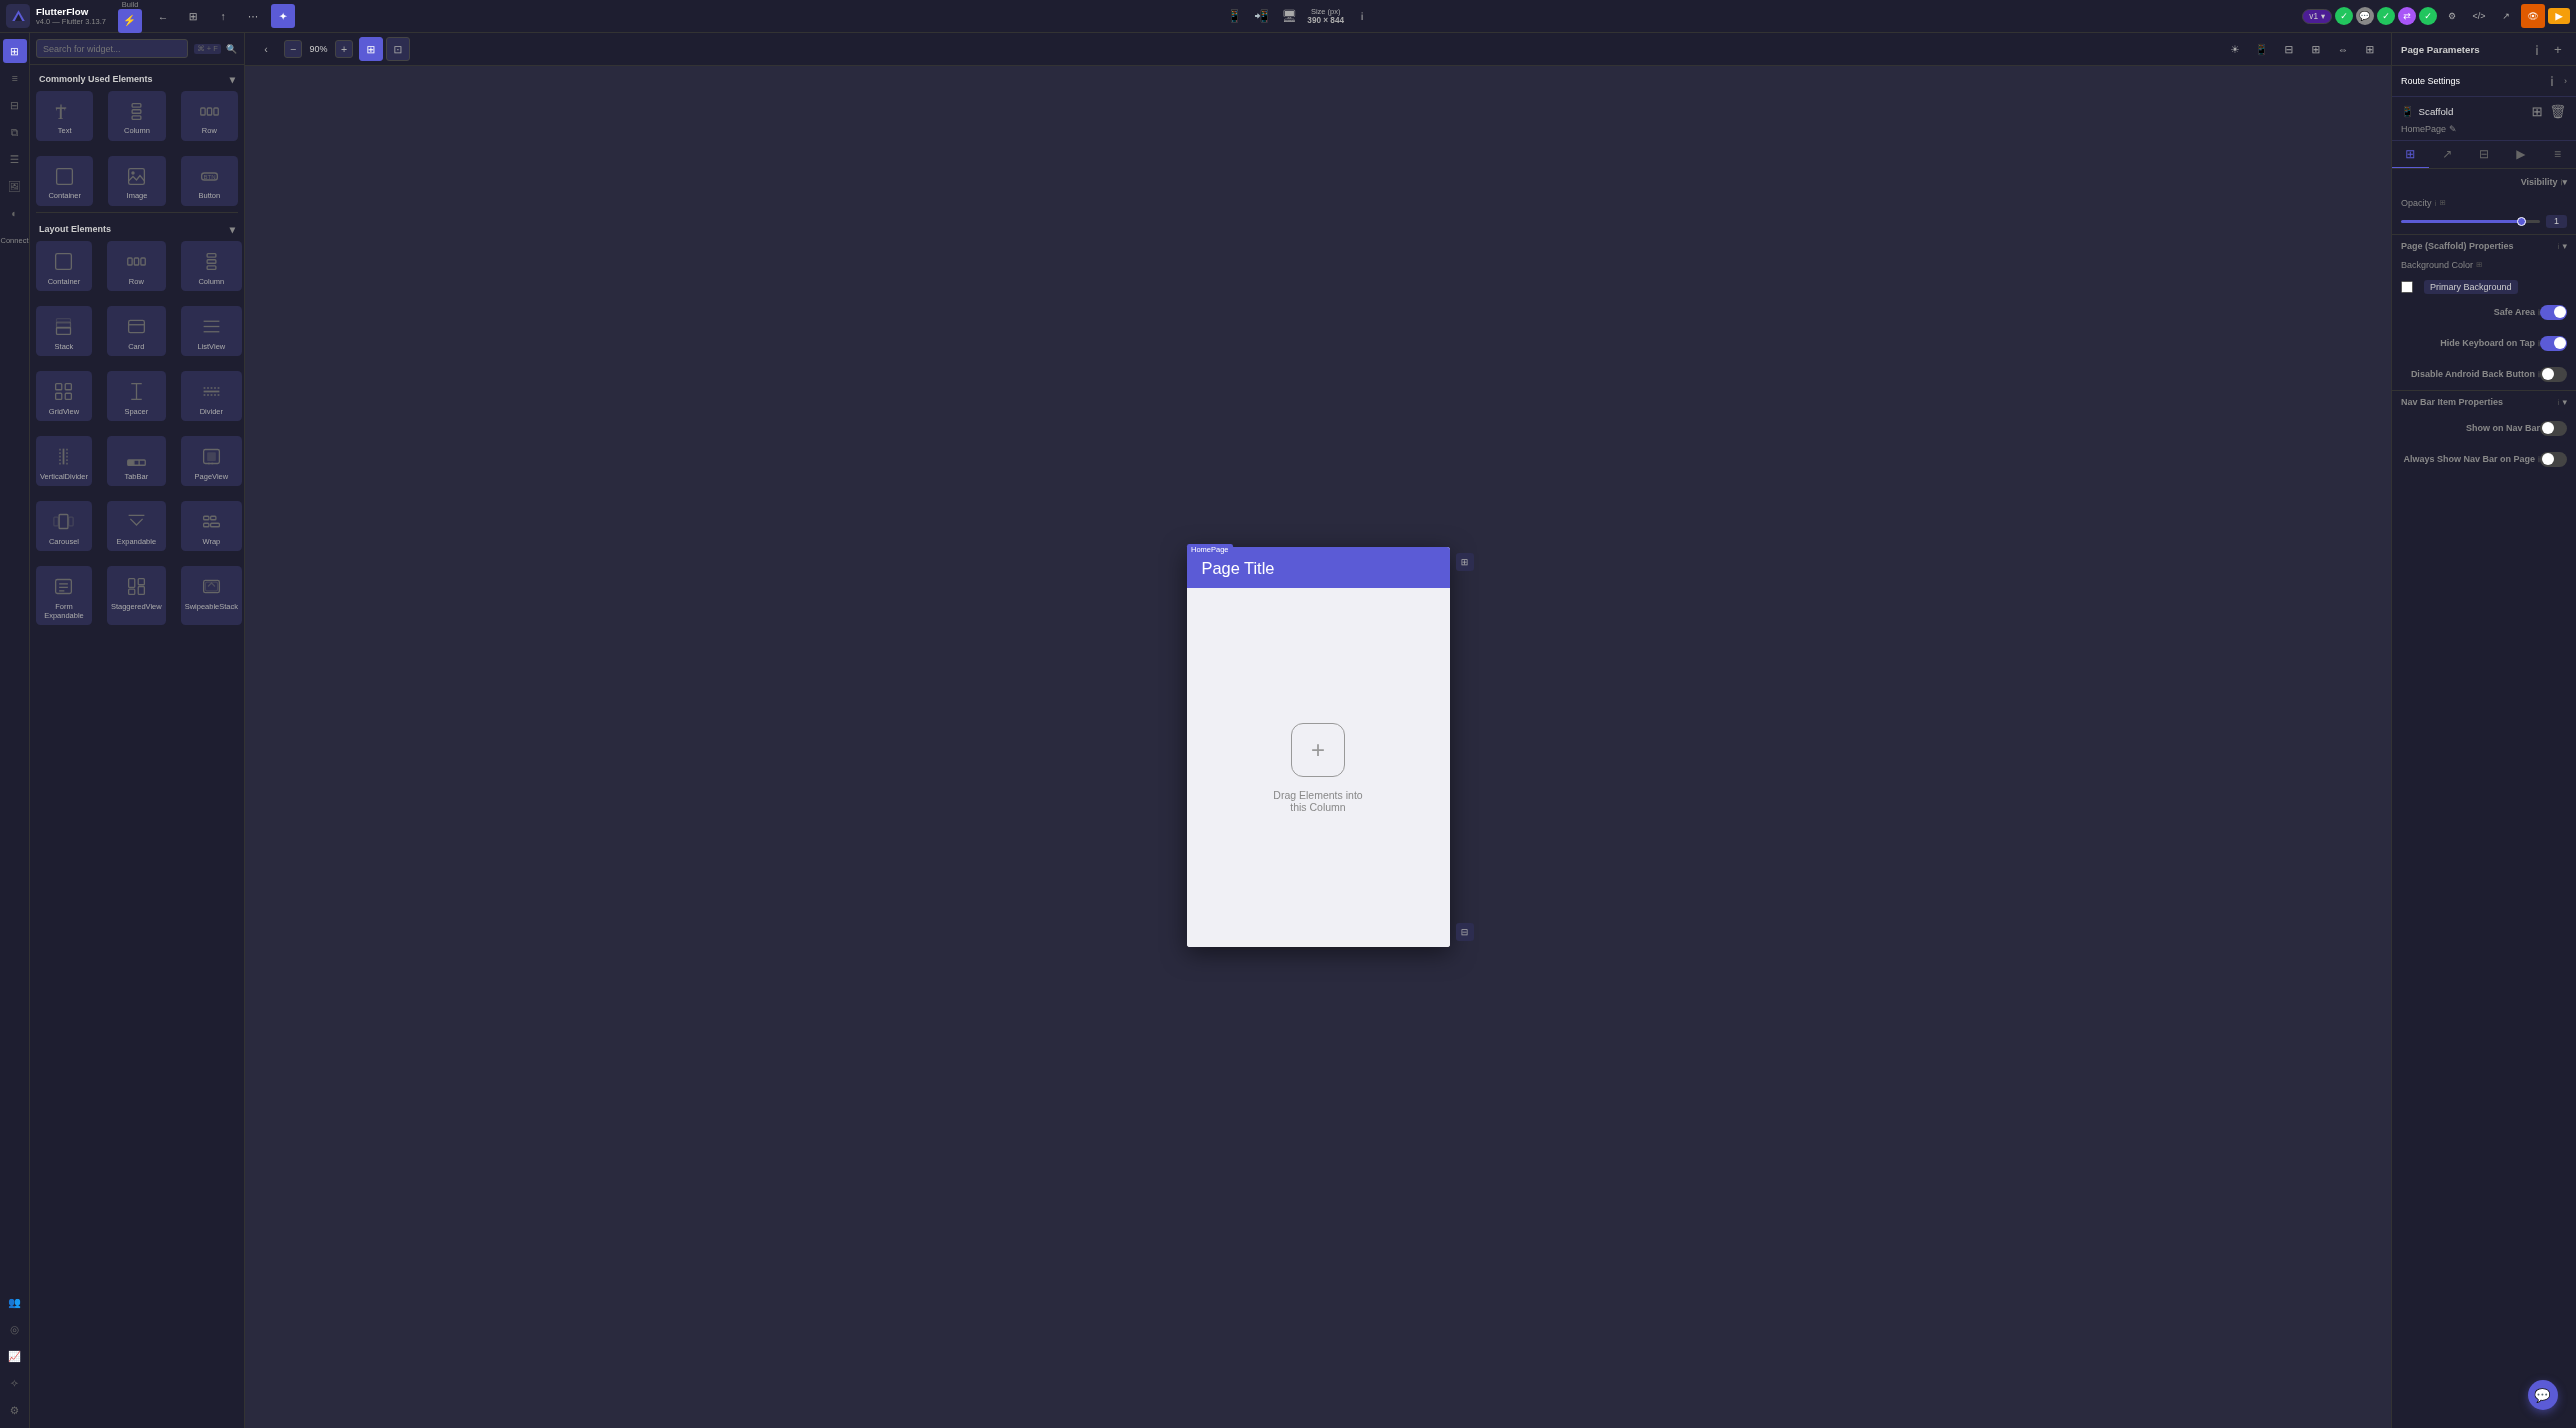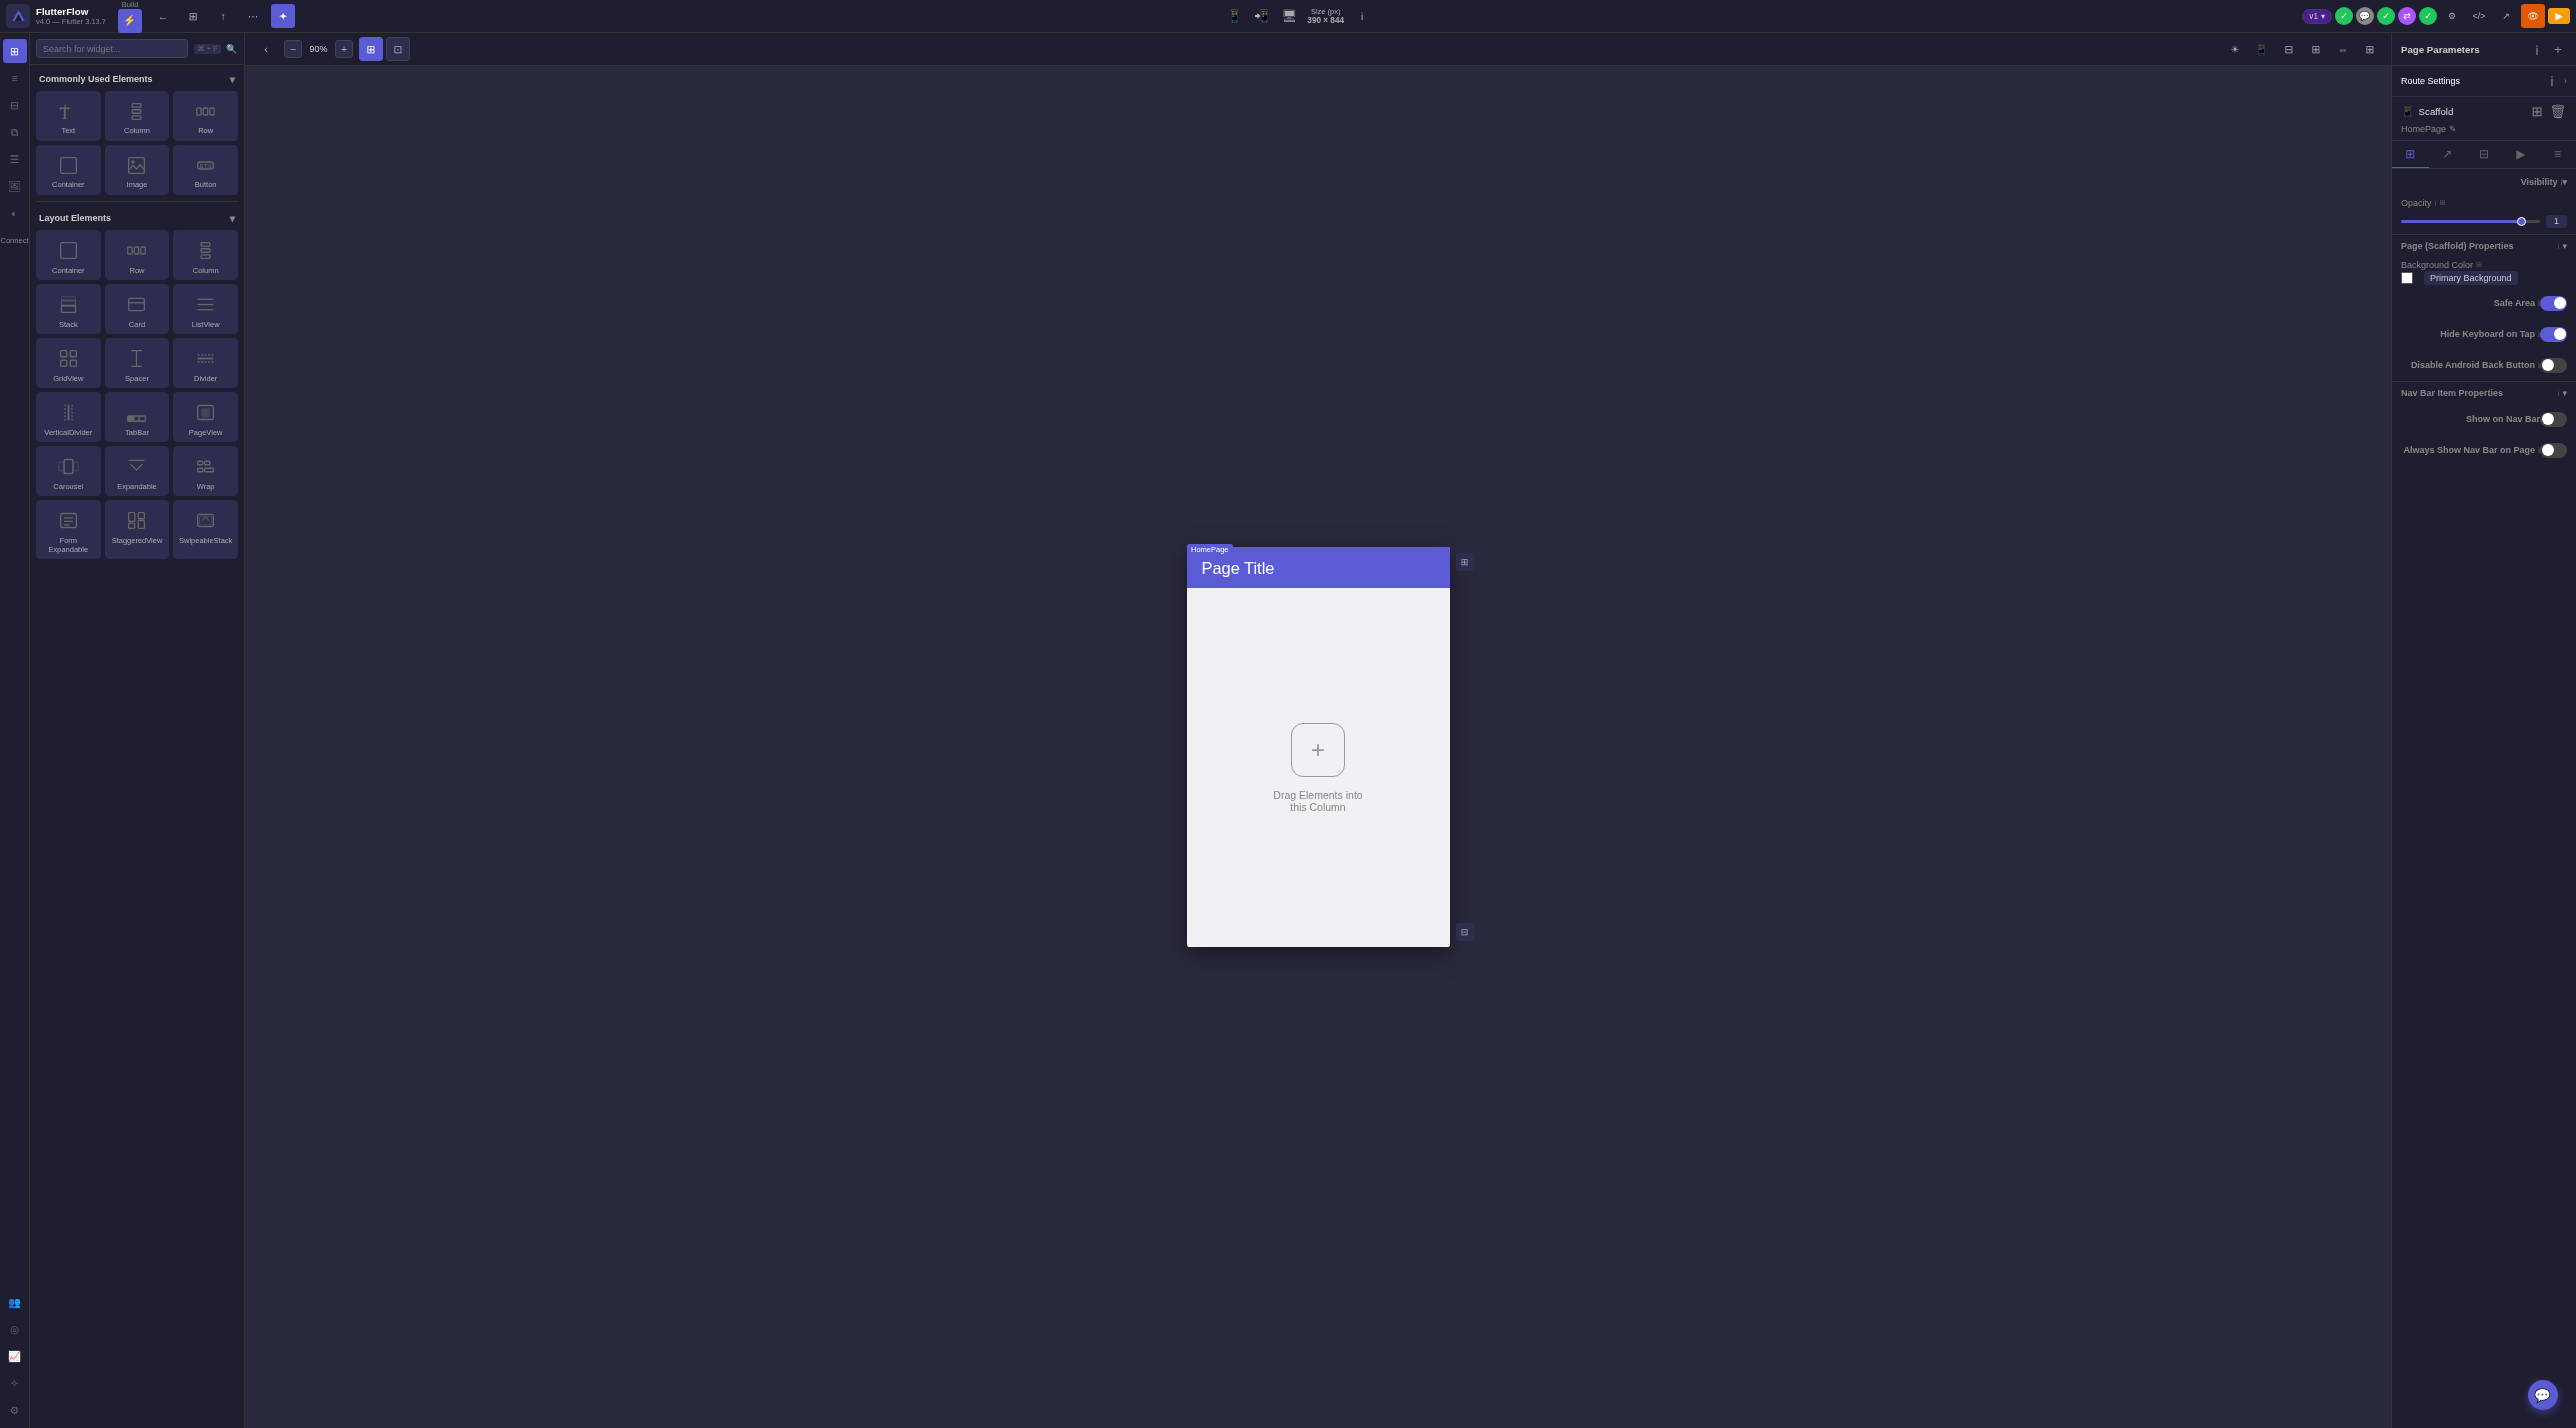--- a/index.html
+++ b/index.html
@@ -45,21 +45,21 @@
     .search-input { flex: 1; background: #2d2d50; border: 0.7px solid #444; border-radius: 3px; color: #aaa; font-size: 9px; padding: 3.7px 6px; outline: none; }
     .search-shortcut { font-size: 7.5px; color: #666; background: #2d2d50; border-radius: 2.2px; padding: 0.7px 3px; }
     .widget-panel-scroll { flex: 1; overflow-y: auto; padding: 0 6px 20px; }
     .widget-panel-scroll::-webkit-scrollbar { width: 3px; }
     .widget-panel-scroll::-webkit-scrollbar-thumb { background: #444; border-radius: 1.5px; }
 
     .section-header { display: flex; align-items: center; justify-content: space-between; padding: 7.5px 3px 6px; cursor: pointer; }
     .section-header span { font-size: 9px; font-weight: 600; color: #ccc; }
     .section-header .chevron { color: #888; font-size: 10.5px; }
 
-    .widget-grid { display: grid; grid-template-columns: repeat(3, 1fr); gap: 4px; margin-bottom: 6px; }
+    .widget-grid { display: grid; grid-template-columns: repeat(3, 1fr); gap: 15px; margin-bottom: 6px; }
     .widget-item { background: #2d2d50; border-radius: 4.5px; padding: 7.5px 3px 4.5px; display: flex; flex-direction: column; align-items: center; gap: 3px; cursor: pointer; border: 0.7px solid transparent; }
     .widget-label { font-size: 7.5px; color: #aaa; text-align: center; }
     .widget-divider { height: 0.7px; background: #333; margin: 3px 0; }
 
     
     .wi-svg { width: 24px; height: 24px; display: flex; align-items: center; justify-content: center; }
     .wi-svg svg { width: 21px; height: 21px; stroke: #666; fill: none; stroke-width: 1.5; }
 
     
     .canvas-area { flex: 1; background: #2a2a3e; display: flex; flex-direction: column; overflow: hidden; }
@@ -603,21 +603,21 @@
     <div style="border-top:0.7px solid #333;">
       <div class="rp-props-header">
         <span class="rp-props-title">Page (Scaffold) Properties</span>
         <div style="display:flex;gap:3px;align-items:center;">
           <span class="info" style="font-size:7.5px;color:#555;cursor:pointer;">ℹ</span>
           <span class="rp-chevron">▾</span>
         </div>
       </div>
 
       <div style="padding:3px 9px;">
-        <div style="display:flex;align-items:flex-end;justify-content:space-between;margin-bottom:1px;">
+        <div style="display:flex;align-items:flex-end;justify-content:space-between;margin-bottom:10px;">
           <div style="display:flex;align-items:center;gap:3px;">
             <span style="font-size:9px;color:#888;">Background Color</span>
             <span style="font-size:7.5px;color:#555;cursor:pointer;">⊞</span>
           </div>
         </div>
         <div class="bg-color-row" style="padding:0;">
           <div class="bg-swatch"></div>
           <span class="bg-label">Primary Background</span>
         </div>
       </div>

